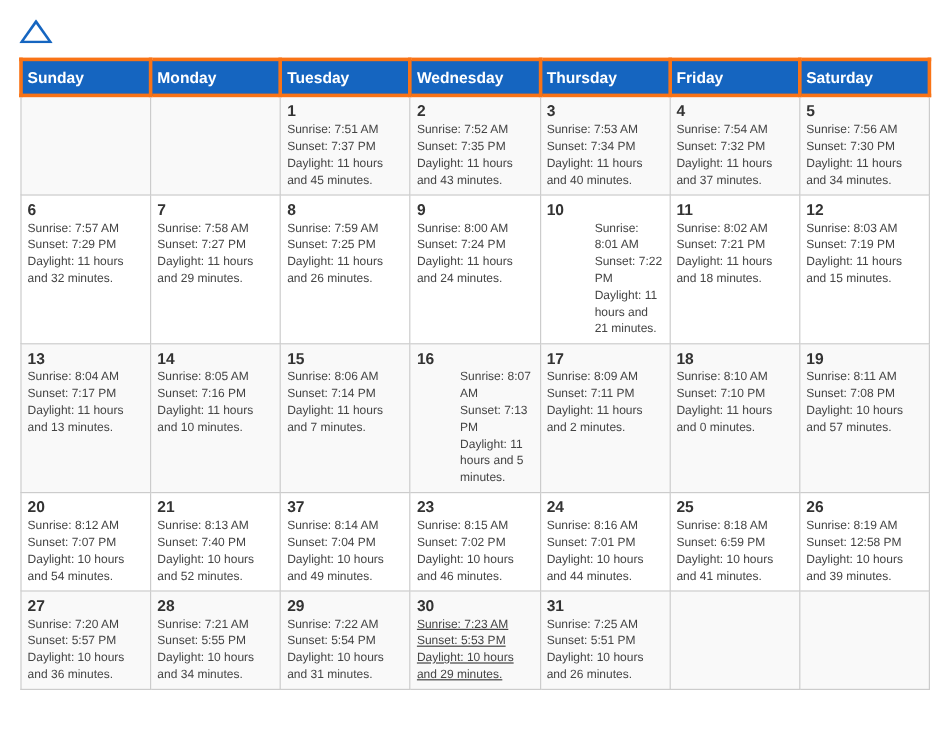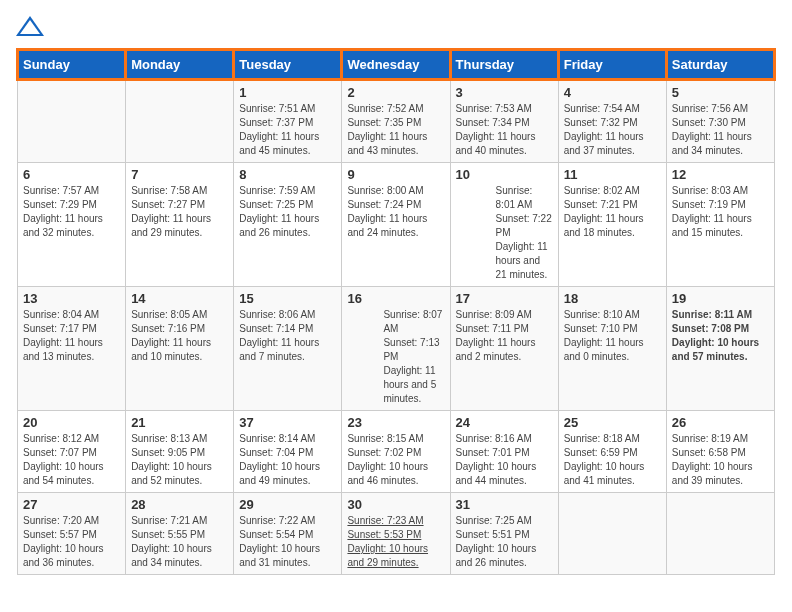--- a/index.html
+++ b/index.html
@@ -221,36 +221,36 @@
 Daylight: 11 hours and 2 minutes.</div>
         </td>
         <td>
           <span class="day-number">18</span>
           <div class="day-info" style="white-space: pre-line;">Sunrise: 8:10 AM
 Sunset: 7:10 PM
 Daylight: 11 hours and 0 minutes.</div>
         </td>
         <td>
           <span class="day-number">19</span>
-          <div class="day-info" style="white-space: pre-line; font-weight: bold;">Sunrise: 8:11 AM
+          <div class="day-info" style="white-space: pre-line;">Sunrise: 8:11 AM
 Sunset: 7:08 PM
 Daylight: 10 hours and 57 minutes.</div>
         </td>
       </tr>
       <tr>
         <td>
           <span class="day-number">20</span>
           <div class="day-info" style="white-space: pre-line;">Sunrise: 8:12 AM
 Sunset: 7:07 PM
 Daylight: 10 hours and 54 minutes.</div>
         </td>
         <td>
           <span class="day-number">21</span>
           <div class="day-info" style="white-space: pre-line;">Sunrise: 8:13 AM
-Sunset: 9:05 PM
+Sunset: 7:40 PM
 Daylight: 10 hours and 52 minutes.</div>
         </td>
         <td>
           <span class="day-number">37</span>
           <div class="day-info" style="white-space: pre-line;">Sunrise: 8:14 AM
 Sunset: 7:04 PM
 Daylight: 10 hours and 49 minutes.</div>
         </td>
         <td>
           <span class="day-number">23</span>
@@ -266,21 +266,21 @@
         </td>
         <td>
           <span class="day-number">25</span>
           <div class="day-info" style="white-space: pre-line;">Sunrise: 8:18 AM
 Sunset: 6:59 PM
 Daylight: 10 hours and 41 minutes.</div>
         </td>
         <td>
           <span class="day-number">26</span>
           <div class="day-info" style="white-space: pre-line;">Sunrise: 8:19 AM
-Sunset: 6:58 PM
+Sunset: 12:58 PM
 Daylight: 10 hours and 39 minutes.</div>
         </td>
       </tr>
       <tr>
         <td>
           <span class="day-number">27</span>
           <div class="day-info" style="white-space: pre-line;">Sunrise: 7:20 AM
 Sunset: 5:57 PM
 Daylight: 10 hours and 36 minutes.</div>
         </td>

